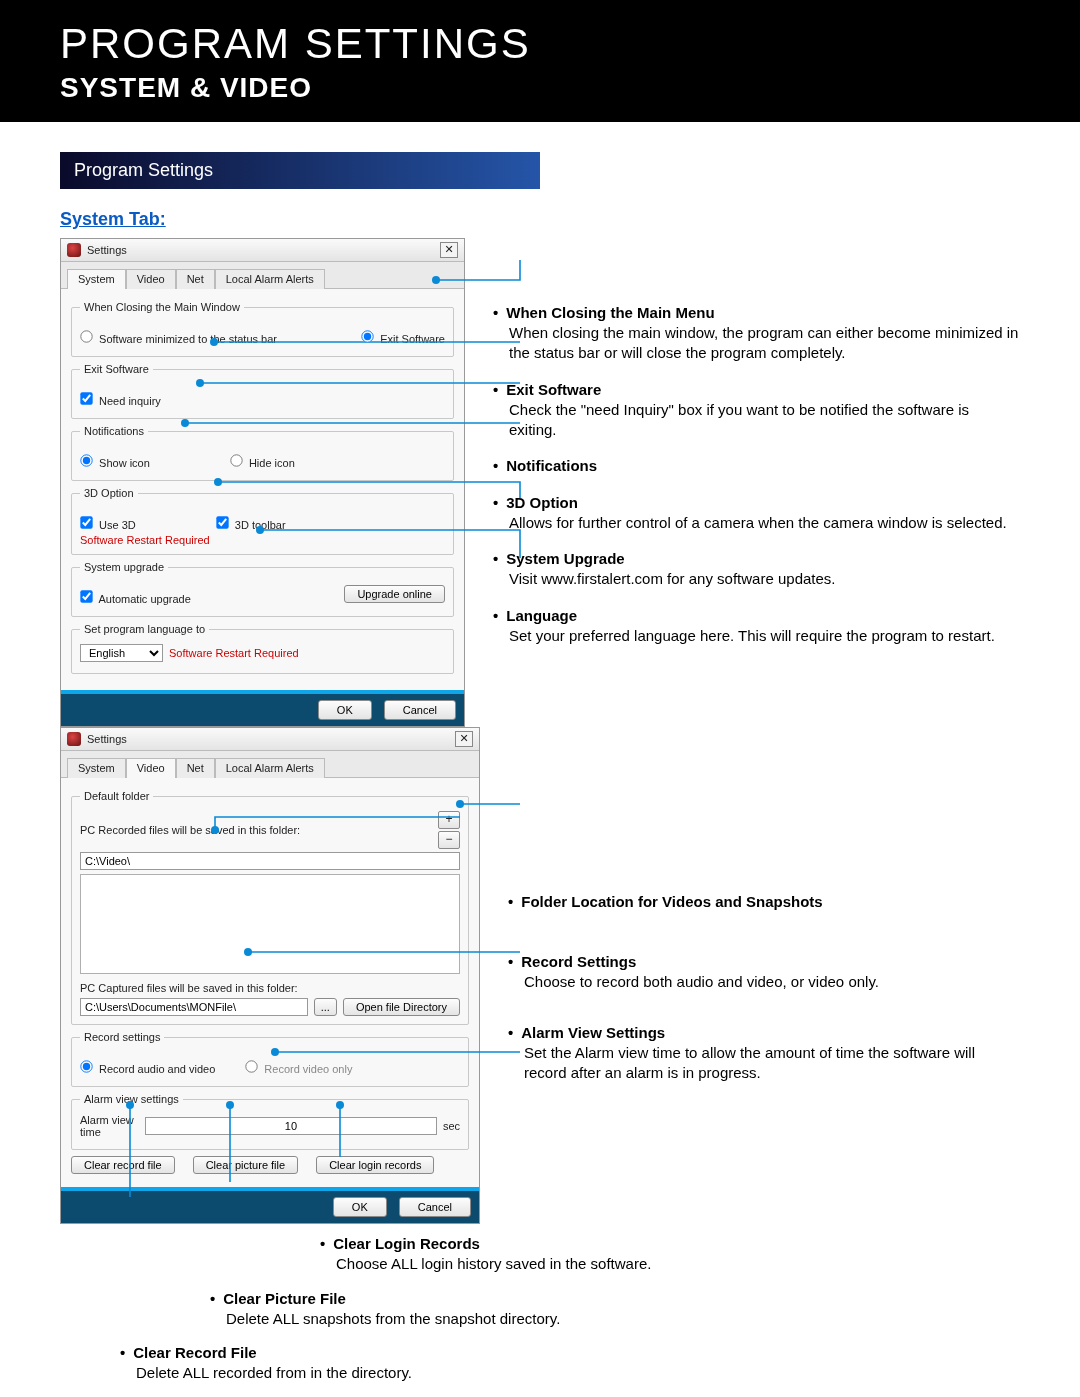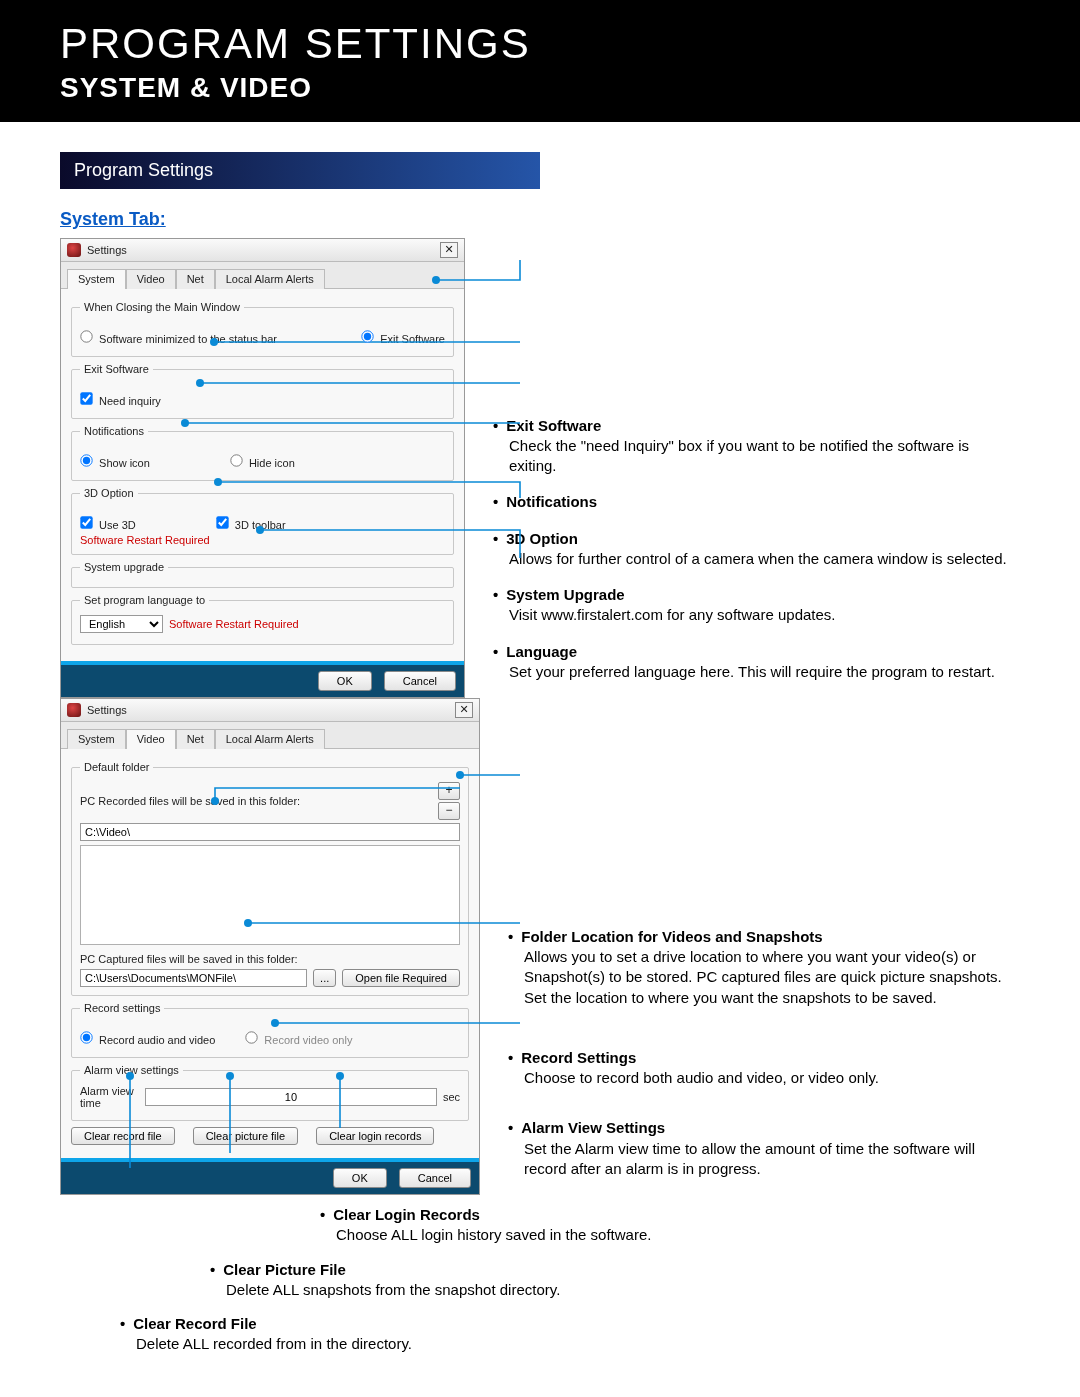--- a/index.html
+++ b/index.html
@@ -6,21 +6,21 @@
   body { font-family: Arial, Helvetica, sans-serif; background: #fff; width: 1080px; }
   .header-black { background: #000; color: #fff; padding: 20px 60px 18px; }
   .header-black h1 { font-size: 42px; font-weight: 400; letter-spacing: 2px; }
   .header-black h2 { font-size: 28px; font-weight: 700; letter-spacing: 1px; margin-top: 4px; }
   .content { padding: 30px 60px 20px; position: relative; }
   .blue-banner {
     background: linear-gradient(to right, #0a0a2a, #2555a8);
     color: #fff; font-size: 18px; padding: 8px 14px; width: 480px; margin-bottom: 20px;
   }
   .section-title { color: #0a5bc4; font-weight: bold; font-size: 18px; text-decoration: underline; margin: 18px 0 8px; }
-  .layout-row { display: flex; gap: 28px; align-items: flex-end; }
+  .layout-row { display: flex; gap: 28px; align-items: center; }
   .dialog-wrap { position: relative; width: 405px; flex-shrink: 0; }
   .dialog {
     width: 405px; border: 1px solid #999; background: #f1f1f1;
     box-shadow: 0 0 0 1px #ccc inset; font-size: 11px; color: #222;
   }
   .dlg-title { background: linear-gradient(#fafafa,#e4e4e4); border-bottom: 1px solid #bbb; padding: 3px 6px; display: flex; align-items: center; gap: 6px; }
   .dlg-title .icon { width: 14px; height: 14px; border-radius: 3px; background: radial-gradient(circle at 40% 35%, #d44, #611); display: inline-block; }
   .dlg-close { margin-left: auto; width: 18px; height: 16px; border: 1px solid #888; background: #f4f4f4; text-align: center; line-height: 13px; font-size: 11px; }
   .tabs { border-bottom: 1px solid #bbb; background: #eaeaea; padding: 6px 6px 0; display: flex; gap: 0; }
   .tab { border: 1px solid #bbb; border-bottom: none; background: #ececec; padding: 3px 10px 4px; font-size: 11px; position: relative; top: 1px; }
@@ -123,37 +123,42 @@
           <fieldset>
             <legend>3D Option</legend>
             <div class="row" style="gap:80px;">
               <label><input type="checkbox" checked="" style=""> <span>Use 3D</span></label>
               <label><input type="checkbox" checked="" style=""> <span>3D toolbar</span></label>
             </div>
             <div class="red">Software Restart Required</div>
           </fieldset>
           <fieldset>
             <legend>System upgrade</legend>
+            <div class="row" style="justify-content:space-between;">
+              <label><input type="checkbox" checked="" style=""> <span>Automatic upgrade</span></label>
+              <button class="btn">Upgrade online</button>
+            </div>
           </fieldset>
           <fieldset>
             <legend>Set program language to</legend>
             <div class="row">
               <select><option>English</option></select>
               <span class="red">Software Restart Required</span>
             </div>
           </fieldset>
         </div>
         <div class="btn-row">
           <button class="btn">OK</button>
           <button class="btn">Cancel</button>
         </div>
       </div>
     </div>
 
     <ul class="bullets">
+      <li><strong>When Closing the Main Menu</strong><span class="desc">When closing the main window, the program can either become minimized in the status bar or will close the program completely.</span></li>
       <li><strong>Exit Software</strong><span class="desc">Check the "need Inquiry" box if you want to be notified the software is exiting.</span></li>
       <li><strong>Notifications</strong></li>
       <li><strong>3D Option</strong><span class="desc">Allows for further control of a camera when the camera window is selected.</span></li>
       <li><strong>System Upgrade</strong><span class="desc">Visit www.firstalert.com for any software updates.</span></li>
       <li><strong>Language</strong><span class="desc">Set your preferred language here. This will require the program to restart.</span></li>
     </ul>
   </div>
 
 
   <div class="layout-row">
@@ -197,21 +202,21 @@
                 <span class="small-sq">+</span>
                 <span class="small-sq">−</span>
               </div>
             </div>
             <input type="text" value="C:\Video\" style="">
             <div class="list-box"></div>
             <div style="margin-top:8px;">PC Captured files will be saved in this folder:</div>
             <div class="path-row">
               <input type="text" value="C:\Users\Documents\MONFile\" style="">
               <button class="btn" style="padding:2px 6px;">...</button>
-              <button class="btn">Open file Required</button>
+              <button class="btn">Open file Directory</button>
             </div>
           </fieldset>
           <fieldset>
             <legend>Record settings</legend>
             <div class="row" style="gap:30px;">
               <label><input type="radio" name="rec" checked="" style=""> <span>Record audio and video</span></label>
               <label style="color:#888;"><input type="radio" name="rec" style=""> <span>Record video only</span></label>
             </div>
           </fieldset>
           <fieldset>
@@ -229,21 +234,21 @@
           </div>
         </div>
         <div class="btn-row">
           <button class="btn">OK</button>
           <button class="btn">Cancel</button>
         </div>
       </div>
     </div>
 
     <ul class="bullets" style="margin-top:40px;">
-      <li><strong>Folder Location for Videos and Snapshots</strong><span class="desc">Allows you to set a drive location to where you want your video(s) or Snapshot(s) to be stored. PC captured files are quick picture snapshots. Set the location to where you want the snapshots to be saved.</span></li>
+      <li><strong>Folder Location for Videos and Snapshots</strong></li>
       <li style="margin-top:40px;"><strong>Record Settings</strong><span class="desc">Choose to record both audio and video, or video only.</span></li>
       <li style="margin-top:30px;"><strong>Alarm View Settings</strong><span class="desc">Set the Alarm view time to allow the amount of time the software will record after an alarm is in progress.</span></li>
     </ul>
   </div>
 
   <ul class="bullets bottom-bullets">
     <li style="margin-left:200px;"><strong>Clear Login Records</strong><span class="desc">Choose ALL login history saved in the software.</span></li>
     <li style="margin-left:90px;"><strong>Clear Picture File</strong><span class="desc">Delete ALL snapshots from the snapshot directory.</span></li>
     <li style="margin-left:0;"><strong>Clear Record File</strong><span class="desc">Delete ALL recorded from in the directory.</span></li>
   </ul>

